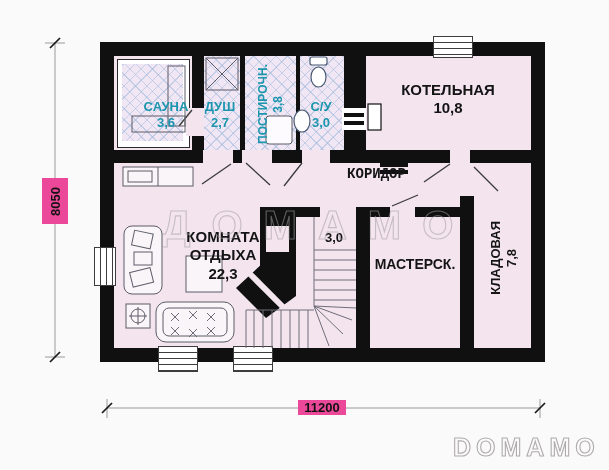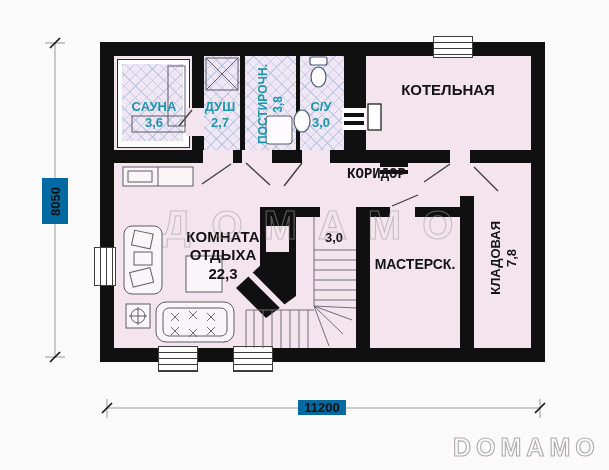--- a/index.html
+++ b/index.html
@@ -27,21 +27,21 @@
     background-image:repeating-linear-gradient(to right, transparent 0 5px,#3d3d3d 5px 6px);}
   
   .lbl{position:absolute;text-align:center;line-height:1.22;}
   .lbl span{display:block;}
   .wet{color:#1b96ae;font-size:13px;font-weight:700;}
   .blk{color:#141414;font-weight:700;}
   .s15{font-size:15px;} .s14{font-size:14px;} .s13{font-size:13px;} .s12{font-size:12px;}
   .vcol{position:absolute;display:flex;flex-direction:row;align-items:center;justify-content:center;gap:1px;}
   .vtxt{writing-mode:vertical-rl;transform:rotate(180deg);display:inline-block;}
   
-  .dim{position:absolute;font-weight:700;font-size:13px;color:#111;background:#0369a1;text-align:center;}
+  .dim{position:absolute;font-weight:700;font-size:13px;color:#111;background:#ec4899;text-align:center;}
   
   .outline{color:#c9c4c7;font-weight:700;}
   @supports (-webkit-text-stroke: 1px black){
     .outline{color:transparent;-webkit-text-stroke:1.1px #a39ea2;}
   }
   .wm{font-size:40px;letter-spacing:21px;opacity:.55;}
   .brand{font-size:25px;letter-spacing:5px;opacity:.85;}
   svg{position:absolute;left:0;top:0;}
 </style>
 </head>
@@ -197,38 +197,39 @@
              M171,327 l8,8 M179,327 l-8,8 M189,329 l8,8 M197,329 l-8,8 M207,327 l8,8 M215,327 l-8,8" fill="none" stroke-width="0.9"></path>
   </g>
   <g stroke="#5c5c68" fill="#faf5f9" stroke-width="1">
     <rect x="126" y="304" width="24" height="24"></rect>
     <circle cx="138" cy="316" r="7"></circle>
     <line x1="129" y1="316" x2="147" y2="316"></line>
     <line x1="138" y1="307" x2="138" y2="325"></line>
   </g>
 </svg>
 
-<div class="lbl wet" style="left:118px;top:99px;width:72px;">
+<div class="lbl wet" style="left:118px;top:99px;width:72px;padding-left:12px;">
   <span>САУНА</span>
   <span>3,6</span>
 </div>
 <div class="lbl wet" style="left:196px;top:99px;width:48px;">
   <span>ДУШ</span>
   <span>2,7</span>
 </div>
 <div class="vcol wet s12" style="left:252px;top:57px;width:36px;height:94px;">
   <span class="vtxt">ПОСТИРОЧН.</span>
   <span class="vtxt">3,8</span>
 </div>
 <div class="lbl wet" style="left:299px;top:99px;width:44px;">
   <span>С/У</span>
   <span>3,0</span>
 </div>
 <div class="lbl blk s15" style="left:378px;top:81px;width:140px;">
   <span>КОТЕЛЬНАЯ</span>
+  <span>10,8</span>
 </div>
 <div class="lbl blk s14" style="left:329px;top:166px;width:95px;font-family:Liberation Mono, monospace;">
   <span>КОРИДОР</span>
 </div>
 <div class="lbl blk s15" style="left:172px;top:196px;width:102px;margin-top:32px;">
   <span>КОМНАТА ОТДЫХА</span>
   <span>22,3</span>
 </div>
 <div class="lbl blk s13" style="left:318px;top:230px;width:32px;">
   <span>3,0</span>

